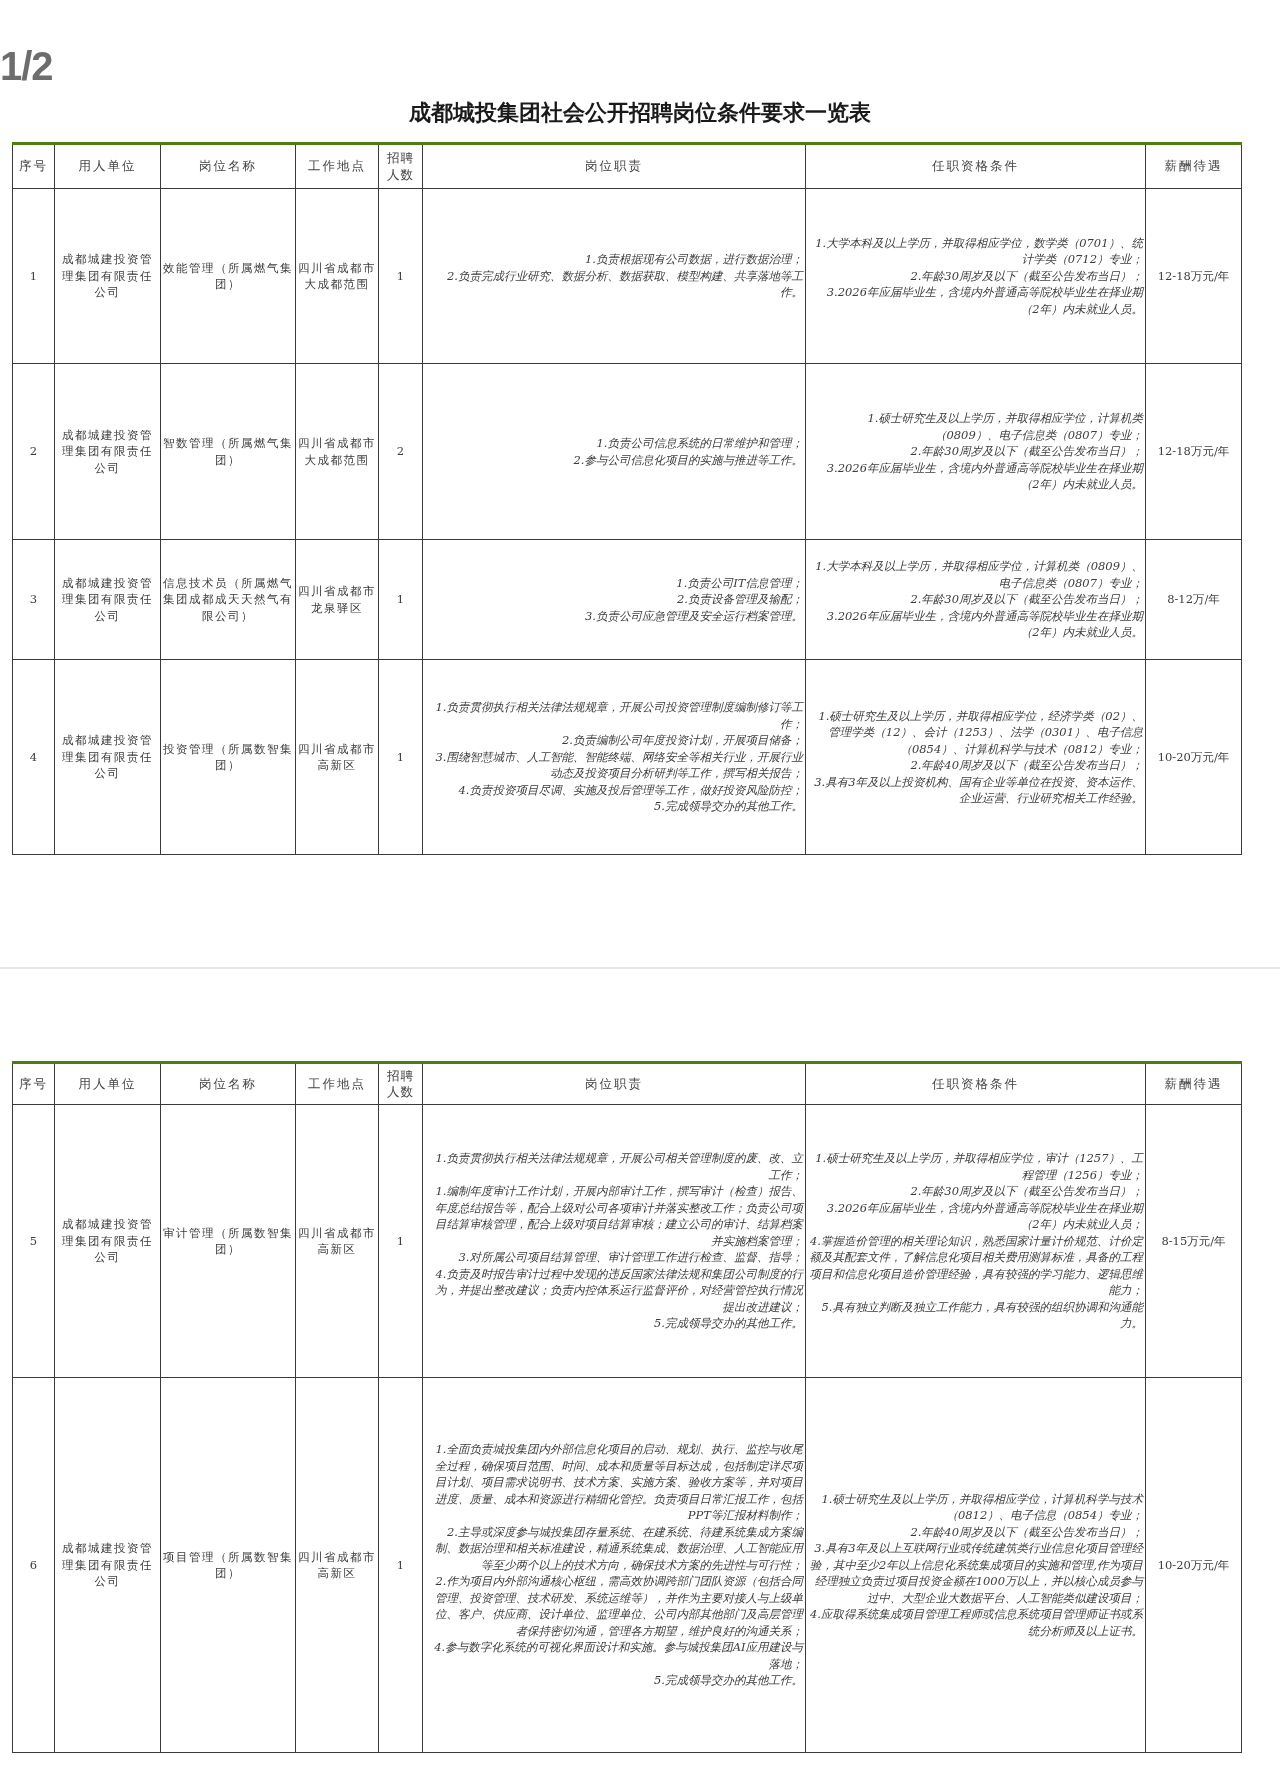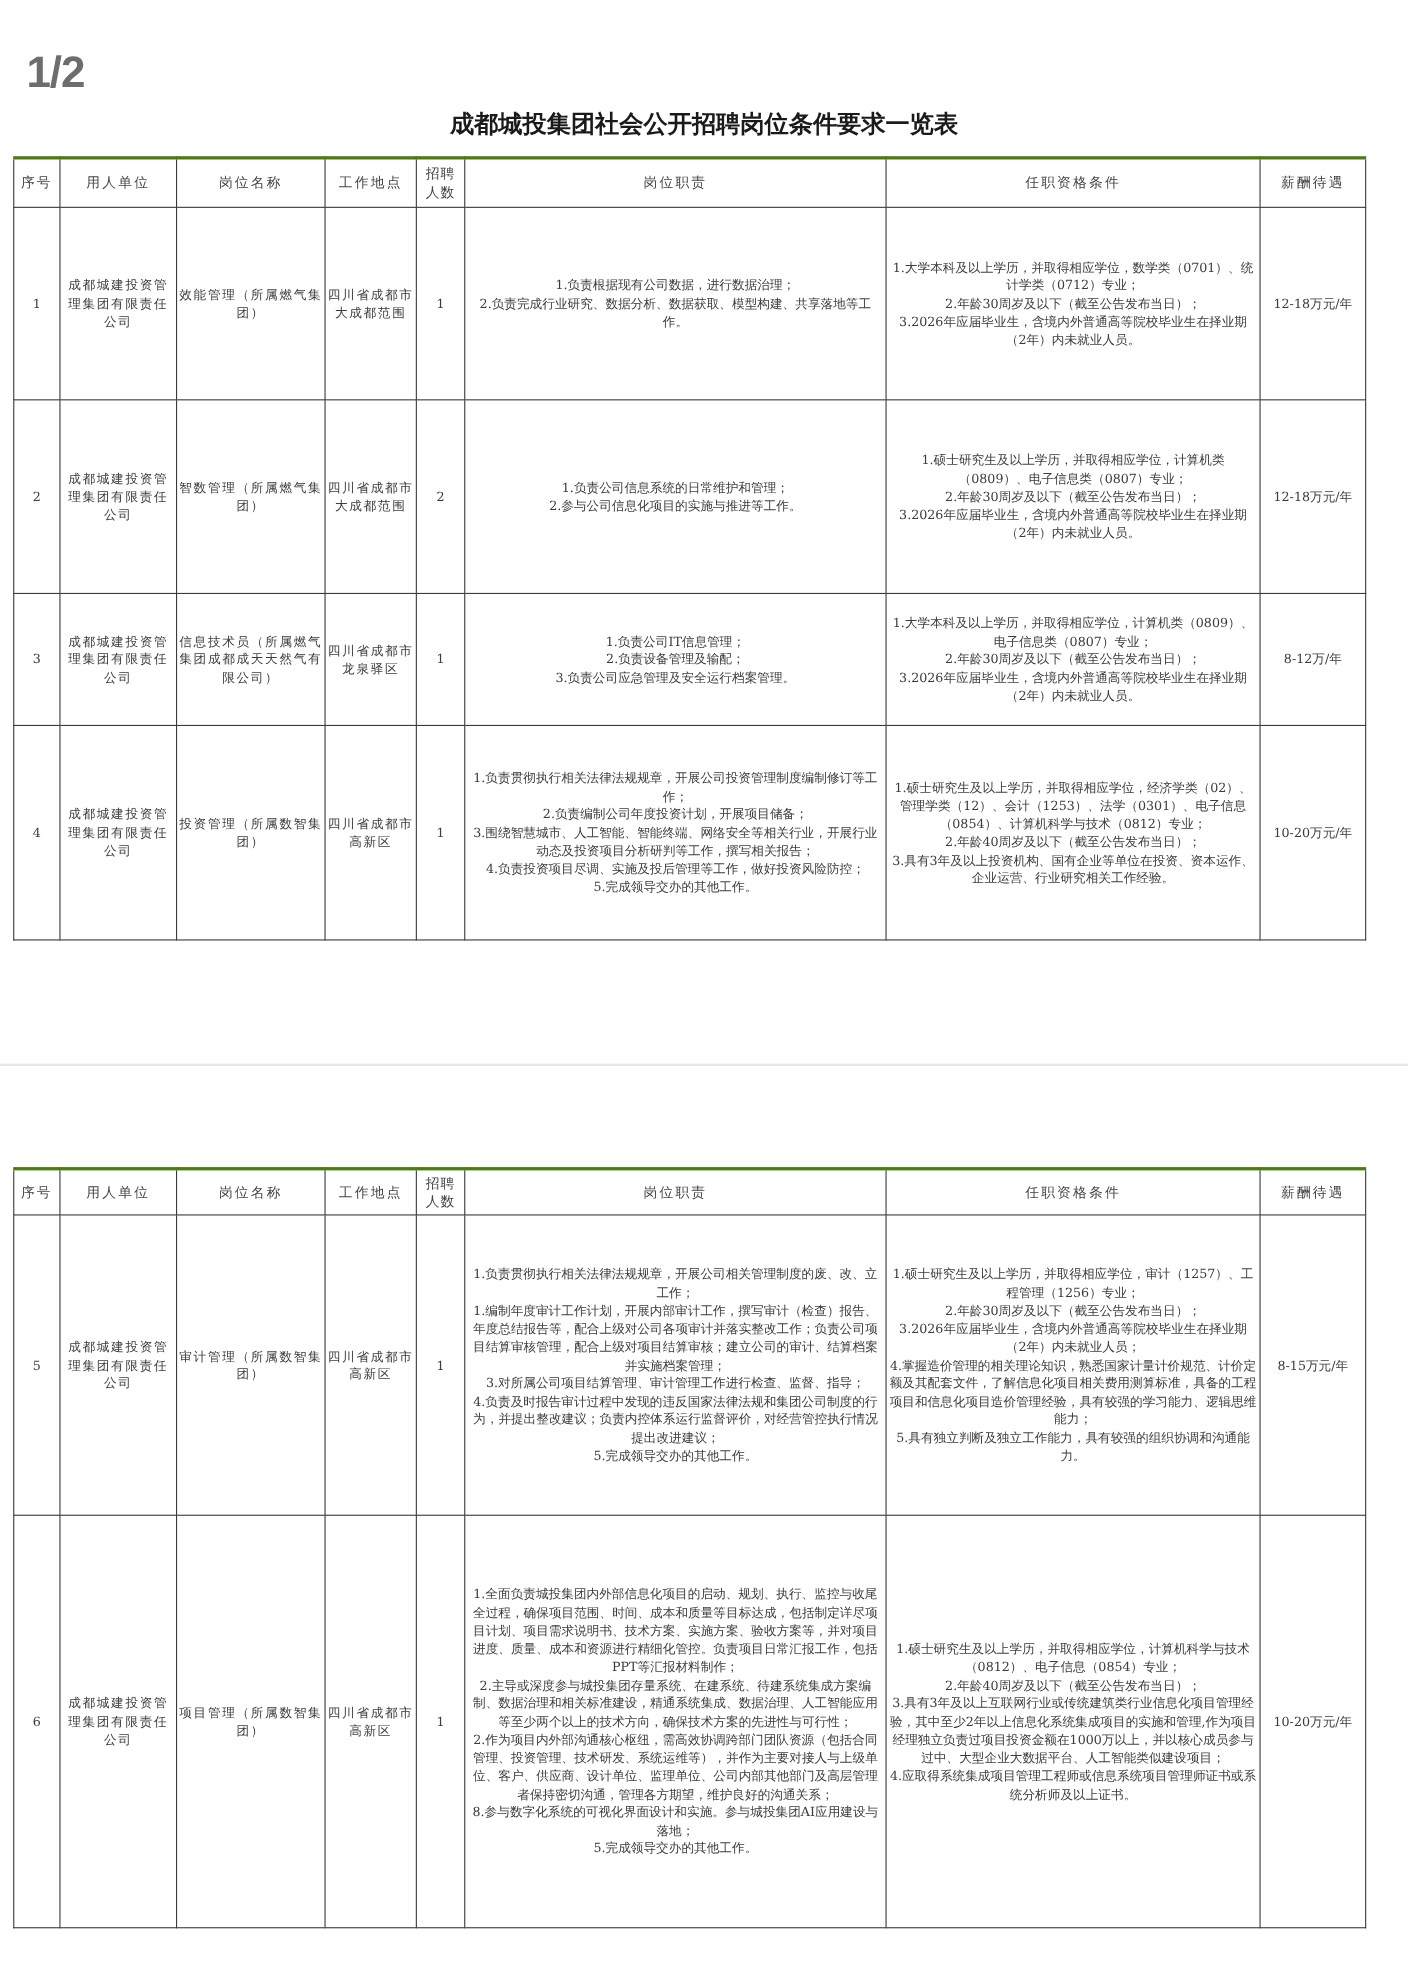--- a/index.html
+++ b/index.html
@@ -1,30 +1,30 @@
 <!DOCTYPE html>
 <html><head>
 <meta charset="utf-8">
 <style>
   html, body { margin: 0; padding: 0; background: #ffffff; }
   body { width: 1280px; height: 1787px; position: relative; overflow: hidden;
          font-family: "DejaVu Serif", "Liberation Serif", serif; color: #333; }
   .page-indicator { position: absolute; left: 0; top: 44px; font-family: "Liberation Sans", "DejaVu Sans", sans-serif;
-         font-weight: bold; font-size: 40px; color: #6d6d6d; letter-spacing: -1px; padding-left: 24px; }
+         font-weight: bold; font-size: 40px; color: #6d6d6d; letter-spacing: -1px; }
   .doc-title { position: absolute; left: 0; width: 1280px; top: 98px; text-align: center;
          font-family: Liberation Sans, sans-serif; font-weight: bold; font-size: 22px; color: #1a1a1a; }
   .page-sep { position: absolute; left: 0; top: 967px; width: 1280px; height: 2px; background: #e6e6e6; }
   table.jobs { position: absolute; left: 12px; width: 1229px; border-collapse: collapse; table-layout: fixed; }
   table.jobs td, table.jobs th { border: 1.5px solid #3a3a3a; padding: 0 2px; vertical-align: middle;
          font-size: 11.5px; line-height: 16.5px; color: #3c3c3c; font-weight: normal; }
   table.jobs th { font-size: 12.5px; letter-spacing: 2px; text-align: center; color: #444; }
   table.jobs tr.hdr { border-top: 3px solid #4d7c0f; }
   td.c { text-align: center; letter-spacing: 1.5px; }
   td.num { text-align: center; font-size: 12.5px; }
-  td.l { text-align: center; }
+  td.l { text-align: right; font-style: italic; }
   td.sal { text-align: center; font-size: 12px; letter-spacing: 0; margin-top: 44px; }
   .line { display: block; }
   #t1 { top: 142px; }
   #t2 { top: 1061px; }
 </style>
 </head>
 <body>
 
 <div class="page-indicator">1/2</div>
 <div class="doc-title">成都城投集团社会公开招聘岗位条件要求一览表</div>
@@ -175,21 +175,21 @@
   <tr style="height:375px">
         <td class="num">6</td>
         <td class="c">成都城建投资管理集团有限责任公司</td>
         <td class="c">项目管理（所属数智集团）</td>
         <td class="c">四川省成都市高新区</td>
         <td class="num">1</td>
         <td class="l">
           <span class="line">1.全面负责城投集团内外部信息化项目的启动、规划、执行、监控与收尾全过程，确保项目范围、时间、成本和质量等目标达成，包括制定详尽项目计划、项目需求说明书、技术方案、实施方案、验收方案等，并对项目进度、质量、成本和资源进行精细化管控。负责项目日常汇报工作，包括PPT等汇报材料制作；</span>
           <span class="line">2.主导或深度参与城投集团存量系统、在建系统、待建系统集成方案编制、数据治理和相关标准建设，精通系统集成、数据治理、人工智能应用等至少两个以上的技术方向，确保技术方案的先进性与可行性；</span>
           <span class="line">2.作为项目内外部沟通核心枢纽，需高效协调跨部门团队资源（包括合同管理、投资管理、技术研发、系统运维等），并作为主要对接人与上级单位、客户、供应商、设计单位、监理单位、公司内部其他部门及高层管理者保持密切沟通，管理各方期望，维护良好的沟通关系；</span>
-          <span class="line">8.参与数字化系统的可视化界面设计和实施。参与城投集团AI应用建设与落地；</span>
+          <span class="line">4.参与数字化系统的可视化界面设计和实施。参与城投集团AI应用建设与落地；</span>
           <span class="line">5.完成领导交办的其他工作。</span>
         </td>
         <td class="l">
           <span class="line">1.硕士研究生及以上学历，并取得相应学位，计算机科学与技术（0812）、电子信息（0854）专业；</span>
           <span class="line">2.年龄40周岁及以下（截至公告发布当日）；</span>
           <span class="line">3.具有3年及以上互联网行业或传统建筑类行业信息化项目管理经验，其中至少2年以上信息化系统集成项目的实施和管理,作为项目经理独立负责过项目投资金额在1000万以上，并以核心成员参与过中、大型企业大数据平台、人工智能类似建设项目；</span>
           <span class="line">4.应取得系统集成项目管理工程师或信息系统项目管理师证书或系统分析师及以上证书。</span>
         </td>
         <td class="sal">10-20万元/年</td>
       </tr>

